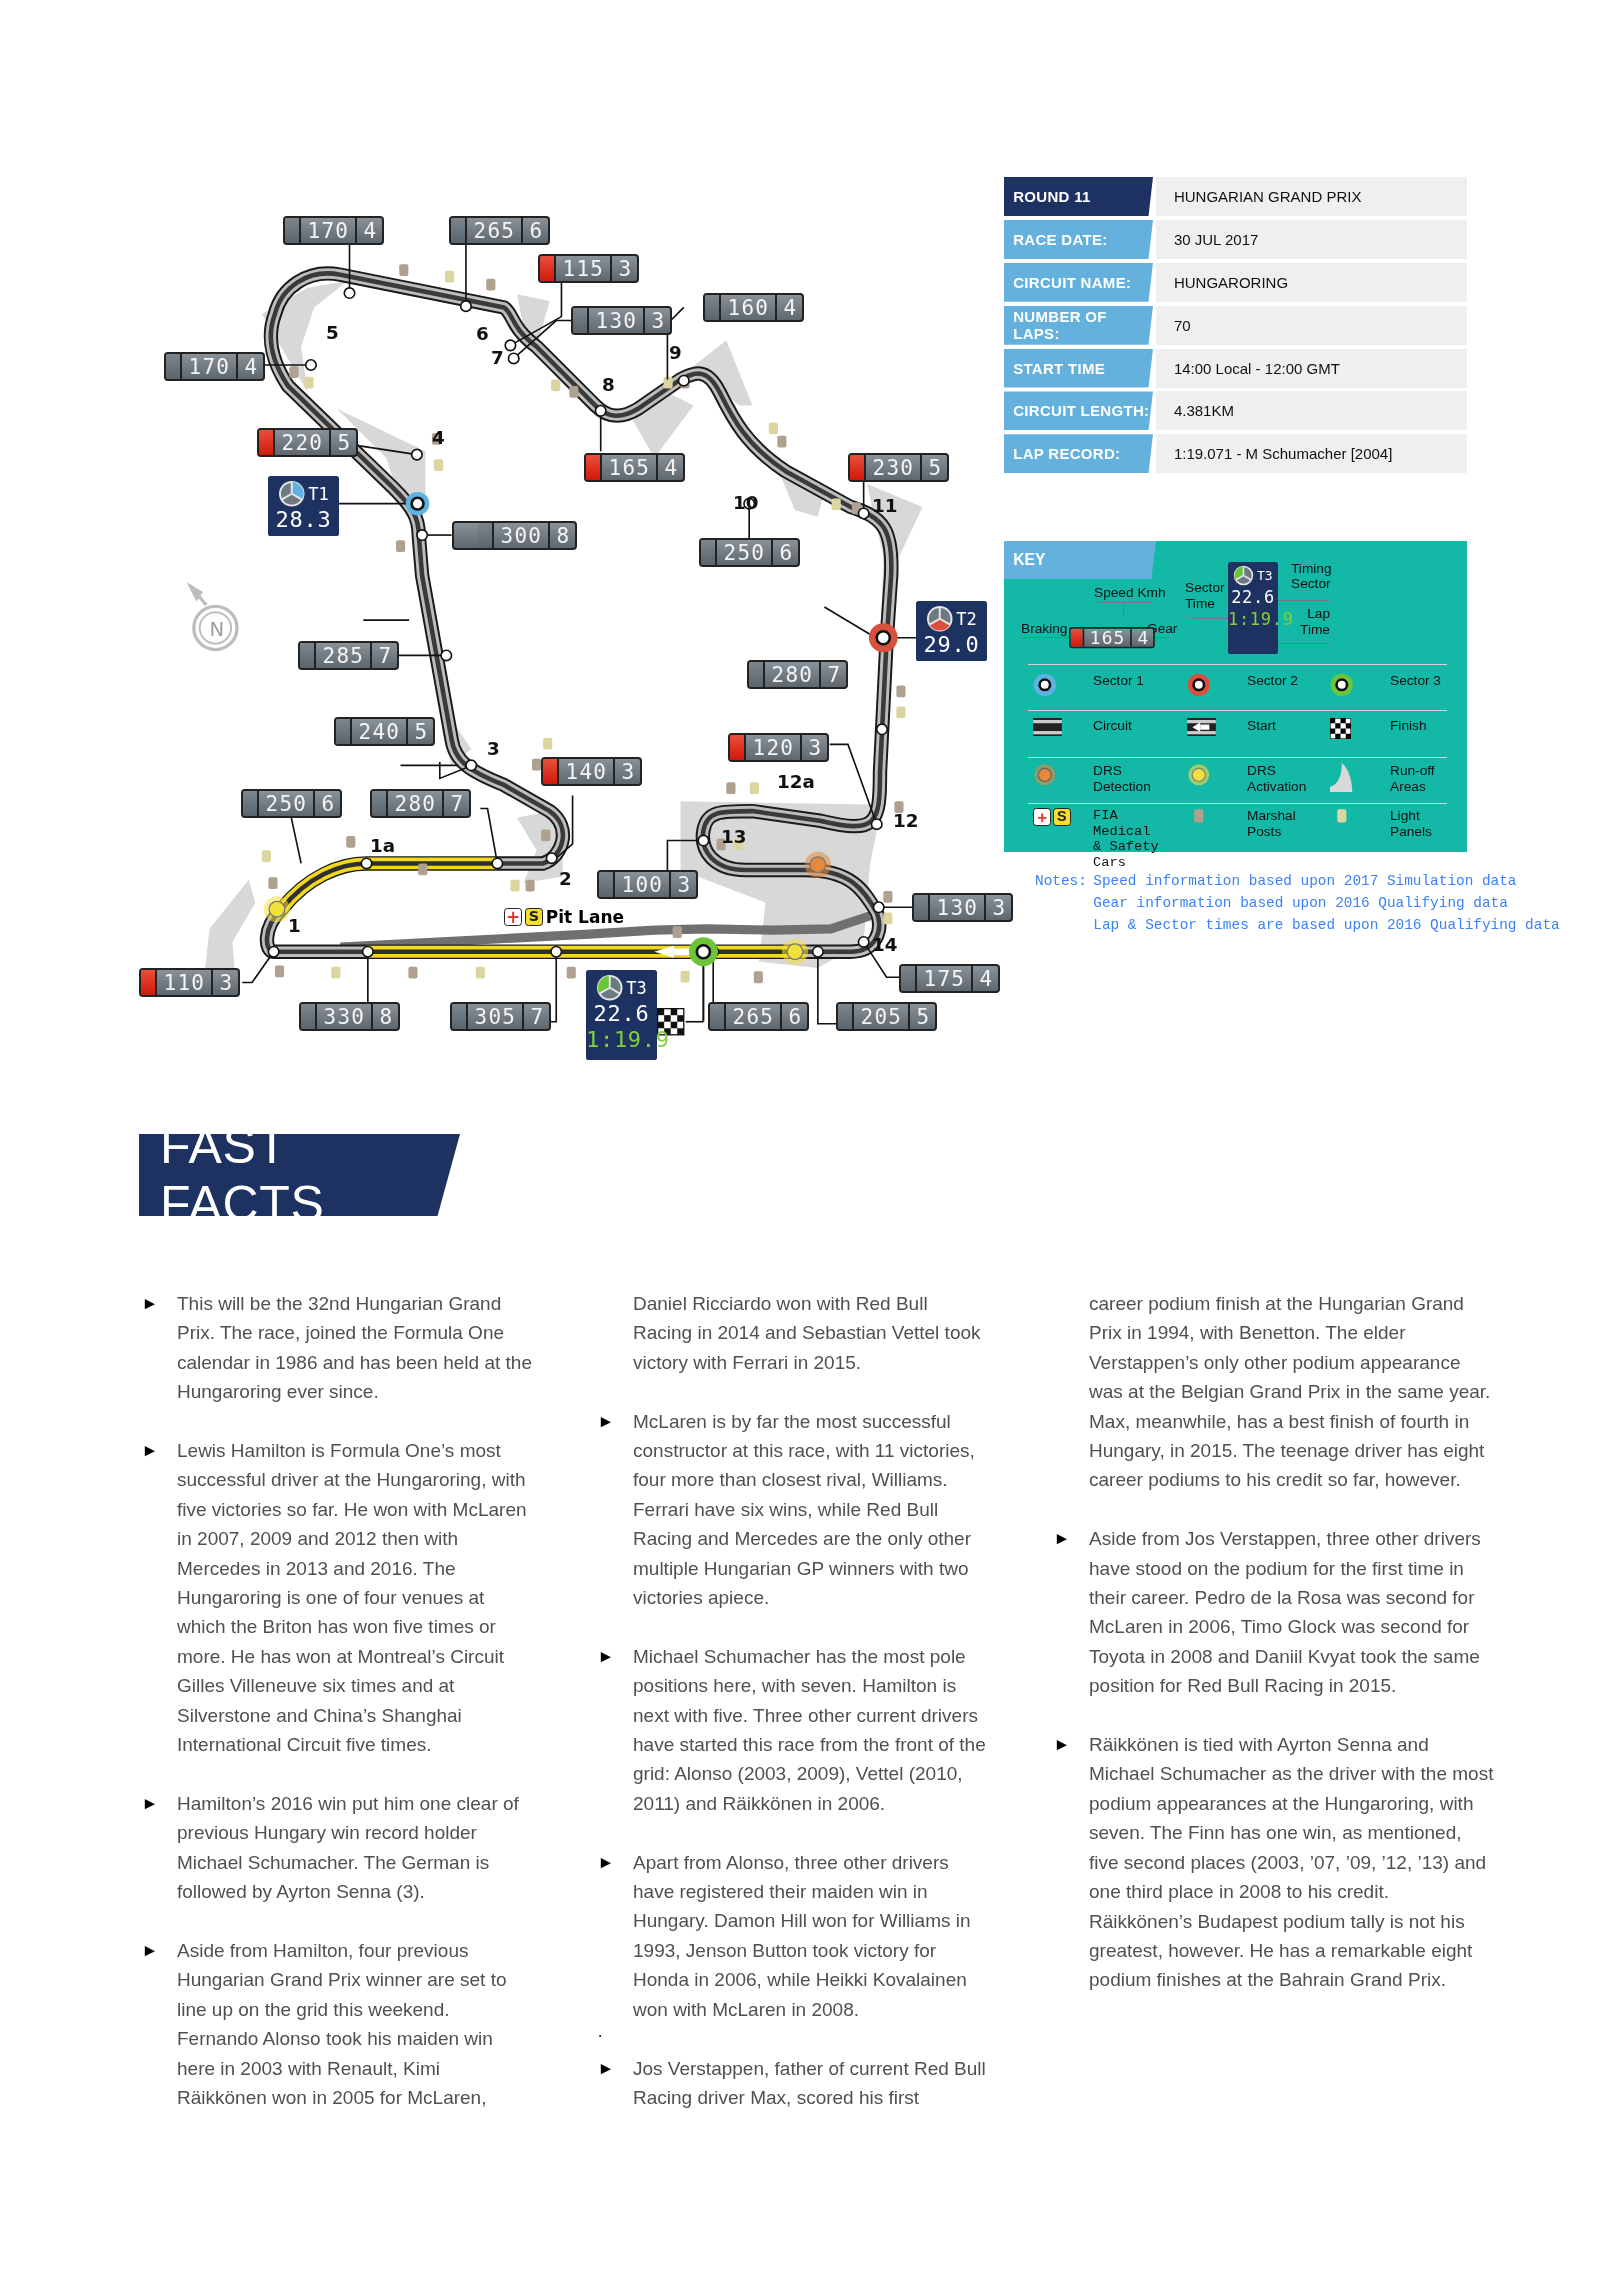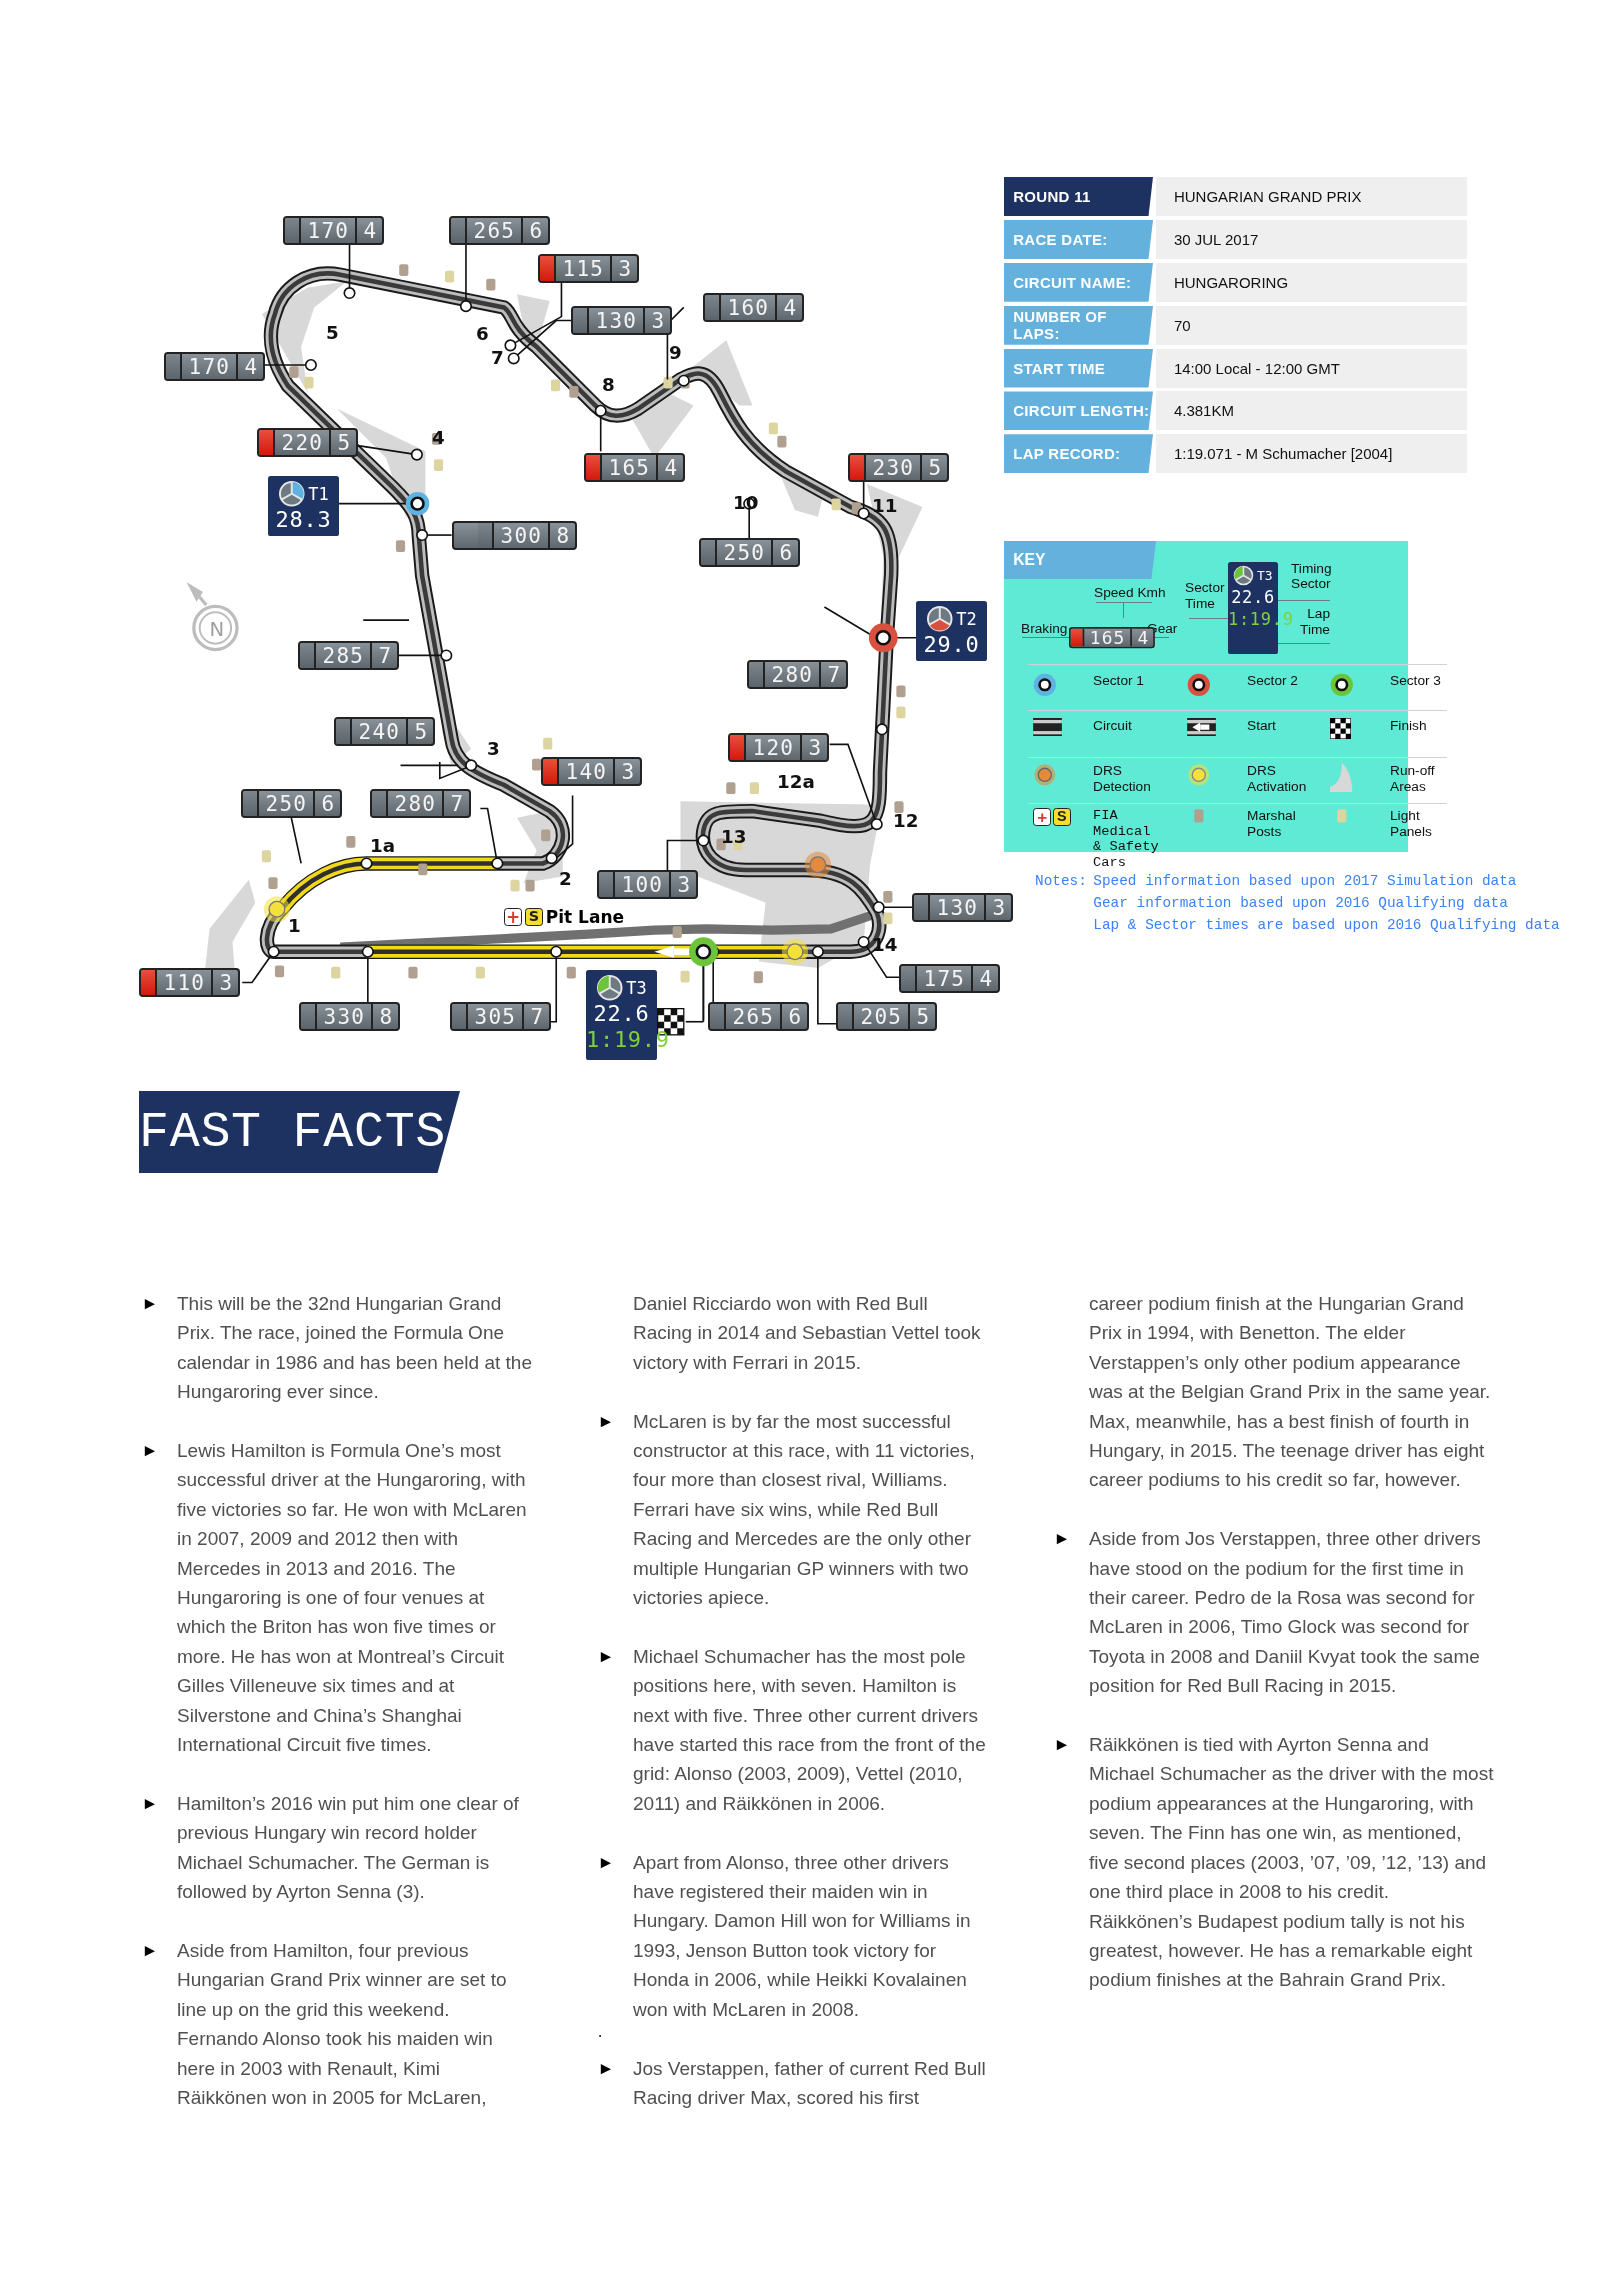--- a/index.html
+++ b/index.html
@@ -29,31 +29,31 @@
   .mini-sc { width:18.3px; height:18.3px; border:1.3px solid #222; border-radius:3.3px; background:#f6de2a; color:#222; font-size:14.4px; line-height:15.7px; text-align:center; font-weight:bold; box-sizing:border-box; }
 
   
   #info { position:absolute; left:1004px; top:177px; width:463px; }
   .irow { display:flex; height:39px; margin-bottom:3.9px; }
   .irow .lab { width:149px; background:#64b1de; color:#fff; font-weight:bold; font-size:15px; display:flex; align-items:center; padding-left:9.2px; box-sizing:border-box; clip-path:polygon(0 0,100% 0,97% 100%,0 100%); font-family:"Liberation Sans", sans-serif; letter-spacing:0.3px; }
   .irow.first .lab { background:#1e3262; }
   .irow .val { flex:1; background:#efefef; margin-left:2.6px; display:flex; align-items:center; padding-left:18.3px; font-size:15px; color:#111; }
 
   
-  #key { position:absolute; left:1004px; top:541px; width:404px; height:311px; background:#5eead4; }
+  #key { position:absolute; left:1004px; top:541px; width:463px; height:311px; background:#14b8a6; }
   #key .khead { position:absolute; left:0; top:0; width:152px; height:38px; background:#64b1de; color:#fff; font-weight:bold; font-size:15.7px; display:flex; align-items:center; padding-left:9.2px; box-sizing:border-box; clip-path:polygon(0 0,100% 0,97% 100%,0 100%); }
   .klab { position:absolute; font-size:13.7px; color:#111; line-height:15.7px; font-family:"Liberation Sans", sans-serif; }
   .kdiv { position:absolute; left:23.6px; width:419px; height:1.3px; background:#cfd3d6; }
   .kline { position:absolute; background:#6e7a82; }
 
   #notes { position:absolute; left:1035px; top:870px; font-size:14.4px; line-height:22px; color:#3b82f6; display:flex; gap:6.5px;font-family:Liberation Mono, monospace; }
   #notes .ntitle { font-weight:normal; }
 
   
-  #ff-head { position:absolute; left:139px; top:1091px; width:321px; height:82px; background:#1e3262; clip-path:polygon(0 0,100% 0,93% 100%,0 100%); color:#fff; font-size:50px; display:flex; align-items:center; box-sizing:border-box; letter-spacing:0.7px; font-family:Liberation Mono, monospace; font-weight:normal; }
+  #ff-head { position:absolute; left:139px; top:1134px; width:321px; height:82px; background:#1e3262; clip-path:polygon(0 0,100% 0,93% 100%,0 100%); color:#fff; font-size:50px; display:flex; align-items:center; padding-left:21px; box-sizing:border-box; letter-spacing:0.7px; font-family:Liberation Sans, sans-serif; font-weight:normal; }
 
   .ff-col { position:absolute; top:1289px; width:393px; font-size:19px; line-height:29.4px; color:#505050; font-family:"Liberation Sans", sans-serif; }
   .ff-item { position:relative; padding-left:38px; margin-bottom:29.4px; }
   .ff-item .bullet { position:absolute; left:2.6px; top:0; color:#000; font-size:17px; }
   .ff-dot { position:relative; padding-left:2.6px; height:14.4px; line-height:14.4px; margin-top:-29.4px; margin-bottom:15px; color:#333; }
 </style>
 </head>
 <body>
 
 <div id="map">

